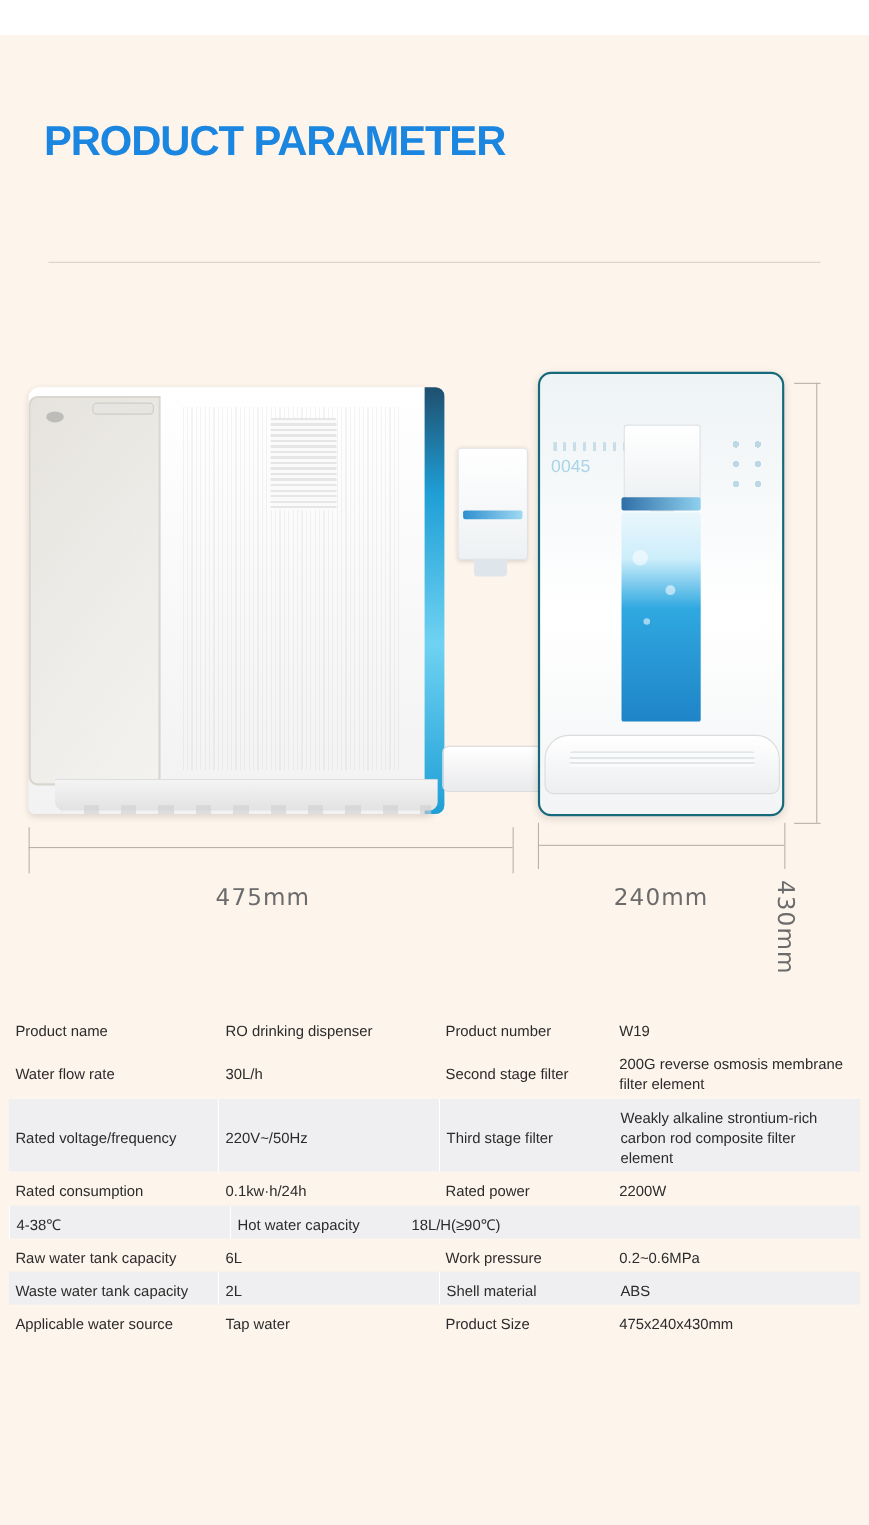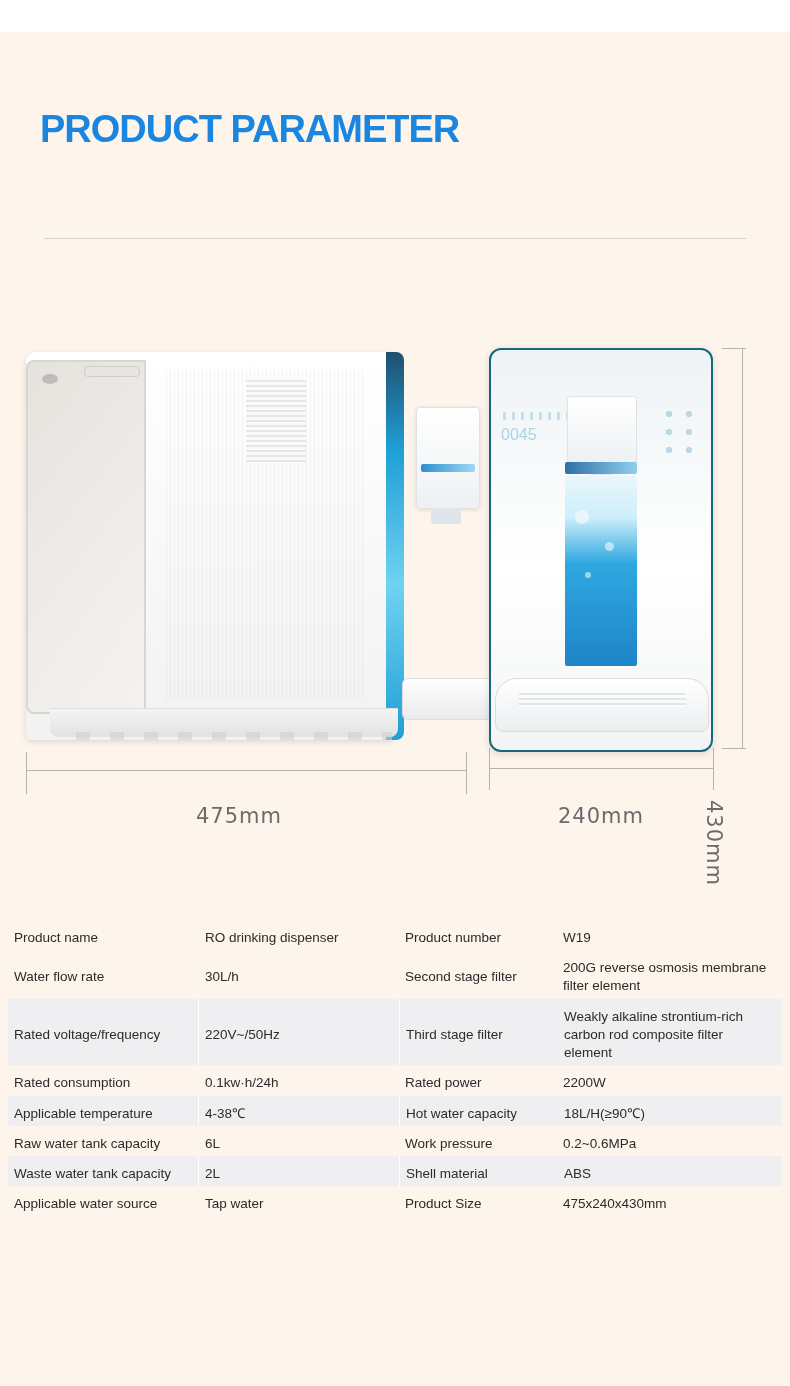--- a/index.html
+++ b/index.html
@@ -89,21 +89,21 @@
     border-top:1px solid #dcdcdc;
   }
   .pl-feet{
     position:absolute;left:30px;top:380px;width:336px;height:8px;
     background:repeating-linear-gradient(90deg,transparent 0 20px,#cfcfcf 20px 34px);
     opacity:.6;
   }
 
   
   .prod-right{
-    position:absolute;left:489px;top:18px;width:260px;height:420px;
+    position:absolute;left:489px;top:8px;width:260px;height:420px;
   }
   .pr-body{
     position:absolute;left:0;top:0;width:220px;height:400px;
     background:linear-gradient(180deg,#eef3f5 0%,#ffffff 55%,#f2f4f5 100%);
     border:2px solid #16697a;border-radius:12px;
     box-shadow:0 2px 8px rgba(0,0,0,.12);
   }
   .pr-dots{
     position:absolute;left:12px;top:62px;width:72px;height:8px;
     background:repeating-linear-gradient(90deg,#bcd8e4 0 3px,transparent 3px 9px);
@@ -267,21 +267,20 @@
   </div>
 
   <div class="row">
     <div class="cell c1">Rated consumption</div>
     <div class="cell c2">0.1kw·h/24h</div>
     <div class="cell c3">Rated power</div>
     <div class="cell c4">2200W</div>
   </div>
 
   <div class="row alt">
-    <div class="cell c1">Applicable  temperature</div>
     <div class="cell c2">4-38℃</div>
     <div class="cell c3">Hot water capacity</div>
     <div class="cell c4">18L/H(≥90℃)</div>
   </div>
 
   <div class="row">
     <div class="cell c1">Raw water tank capacity</div>
     <div class="cell c2">6L</div>
     <div class="cell c3">Work pressure</div>
     <div class="cell c4">0.2~0.6MPa</div>

